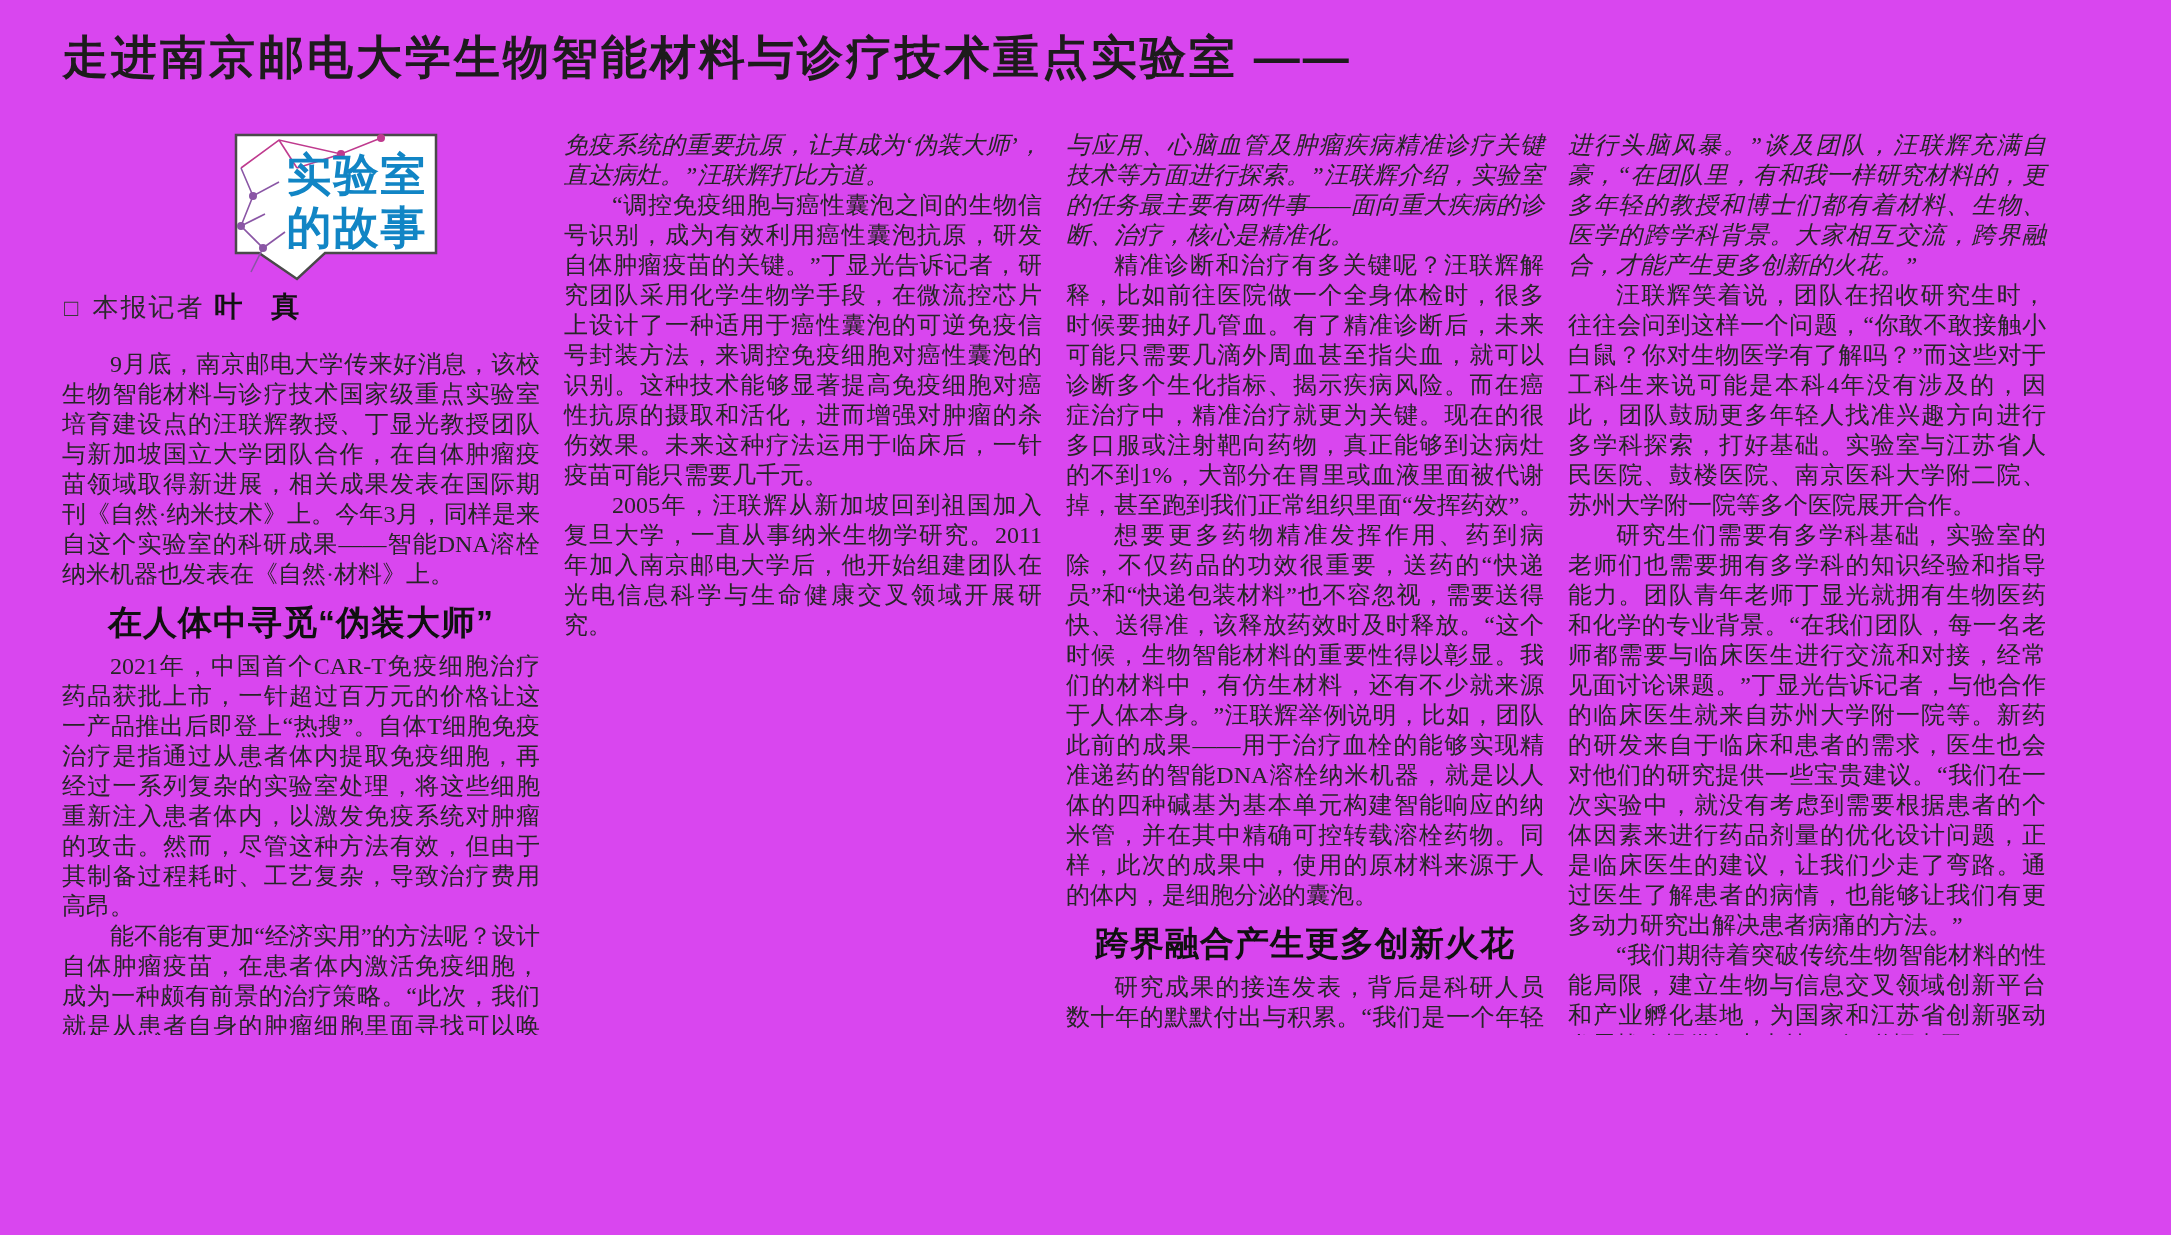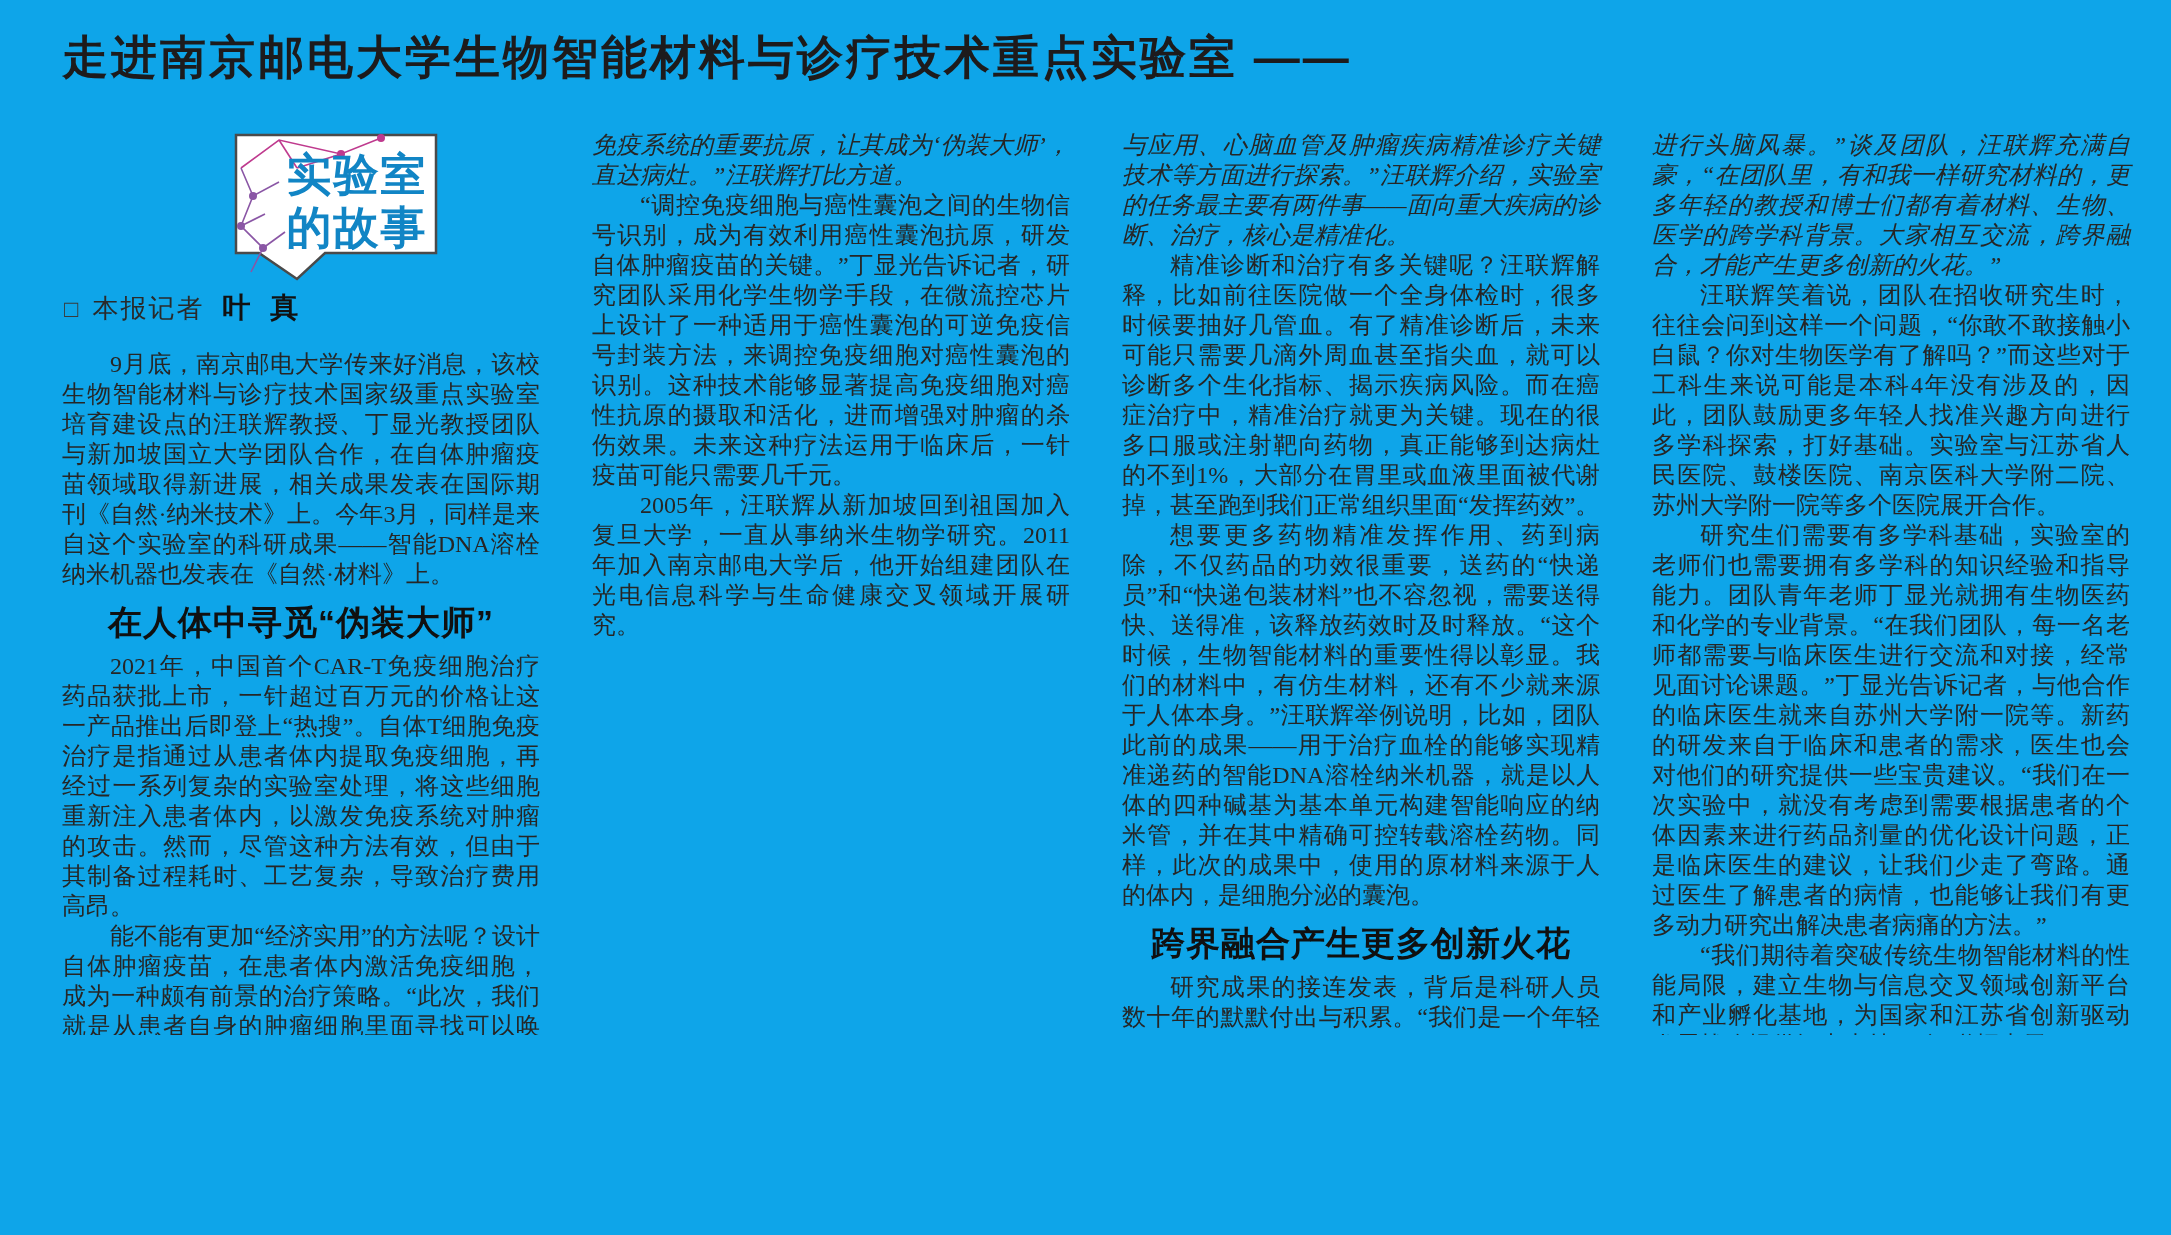--- a/index.html
+++ b/index.html
@@ -12,21 +12,21 @@
   }
   html,body{
     margin:0;padding:0;background:#ffffff;
     width:2171px;height:1235px;overflow:hidden;
   }
   .page{
     box-sizing:border-box;
     width:2171px;height:1235px;
     padding:26px 0 0 62px;
     position:relative;
-    background:#0ea5e9;
+    background:#d946ef;
   }
   .eyebrow{
     font-family:"Liberation Sans","DejaVu Sans",sans-serif;
     font-weight:bold;
     font-size:46px;
     line-height:62px;
     letter-spacing:3px;
     color:var(--headline-ink);
     white-space:nowrap;
   }
@@ -35,21 +35,21 @@
     font-family:"Liberation Serif","DejaVu Serif",serif;
     font-weight:bold;
     font-size:120px;
     line-height:150px;
     letter-spacing:0px;
     color:var(--headline-ink);
     white-space:nowrap;
   }
   .columns{
     display:flex;
-    gap:52px;
+    gap:24px;
     margin-top:42px;
     height:905px;
     overflow:hidden;
   }
   .col{
     flex:0 0 478px;
     width:478px;
     font-family:"Liberation Serif","DejaVu Serif",serif;
     font-size:24px;
     line-height:30px;
@@ -110,24 +110,24 @@
     margin:8px 0 24px 2px;
     white-space:nowrap;
   }
   .byline-marker{
     font-size:24px;
     margin-right:14px;
     color:#3a3a3a;
   }
   .byline-role{ letter-spacing:2px;margin-top:24px; }
   .byline-name{
-    font-family:Liberation Sans, sans-serif;
+    font-family:Liberation Mono, monospace;
     font-weight:bold;
     font-size:28px;
-    margin-left:18px;
+    margin-left:10px;
     letter-spacing:6px;
     color:#111;
   }
 </style>
 </head>
 <body>
 
 <div class="page">
 
   <div class="eyebrow">走进南京邮电大学生物智能材料与诊疗技术重点实验室 ——</div>

